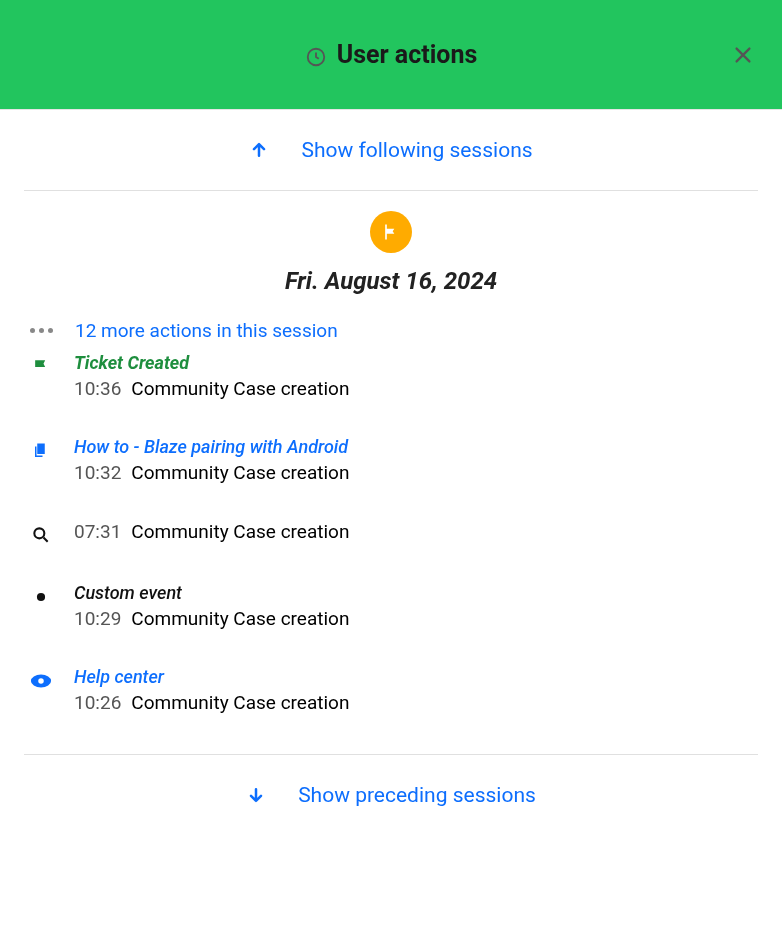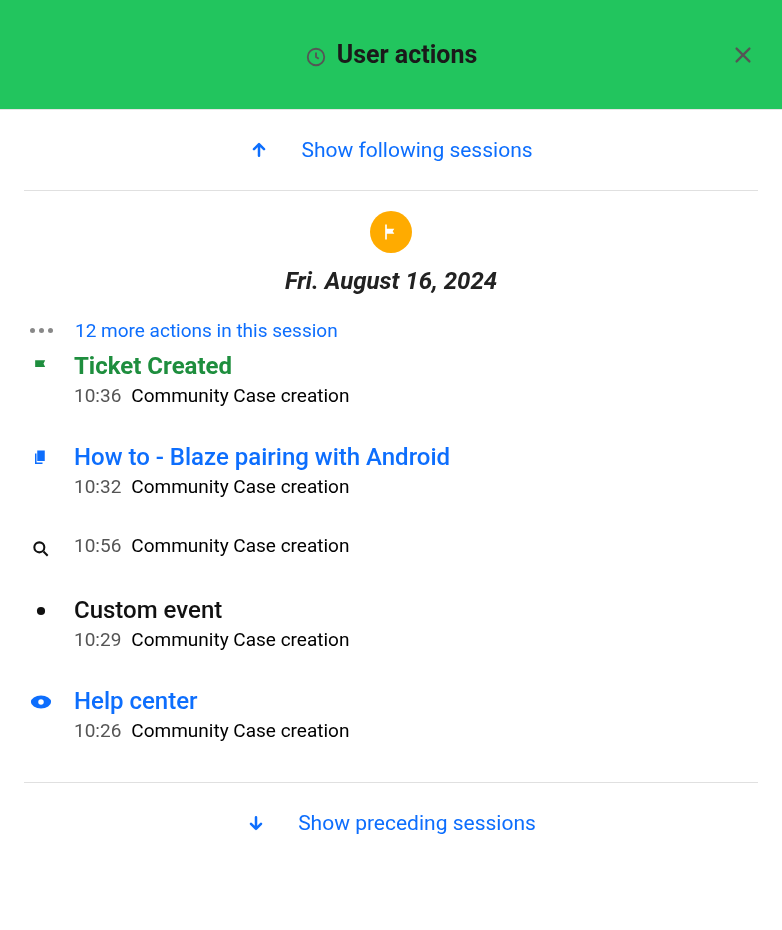--- a/index.html
+++ b/index.html
@@ -117,23 +117,24 @@
     position: absolute;
     top: 46px;
     bottom: -2px;
     width: 2px;
     background: #333;
     left: 50%;
     transform: translateX(-50%);
   }
   .item-body { flex:1; }
   .item-title {
-    font-size: 24px;
+    font-size: 18px;
     font-weight: 500;
     margin-bottom: 4px;
+    font-style: italic;
   }
   .title-green { color: #1e8e3e; font-weight:700; }
   .title-blue { color: #0d6efd; cursor:pointer; }
   .title-black { color: #111; }
   .item-sub {
     font-size: 19px;
     color: #666;
     display:flex;
     gap: 10px;
     text-align: center;
@@ -232,21 +233,21 @@
       <span class="item-icon">
         <svg width="20" height="20" viewBox="0 0 24 24" fill="none" stroke="#111" stroke-width="2.5">
             <circle cx="10" cy="10" r="6"></circle>
             <path d="M20 20l-5-5"></path>
           </svg>
       </span>
       <div class="timeline-line"></div>
     </div>
     <div class="item-body">
       <div class="item-sub">
-        <span class="item-time">10:56</span>
+        <span class="item-time">07:31</span>
         <span class="item-desc">Community Case creation</span>
       </div>
     </div>
   </div>
 
   <div class="item">
     <div class="item-icon-col">
       <span class="item-icon">
         <svg width="14" height="14" viewBox="0 0 24 24" fill="#111">
             <circle cx="12" cy="12" r="7"></circle>

